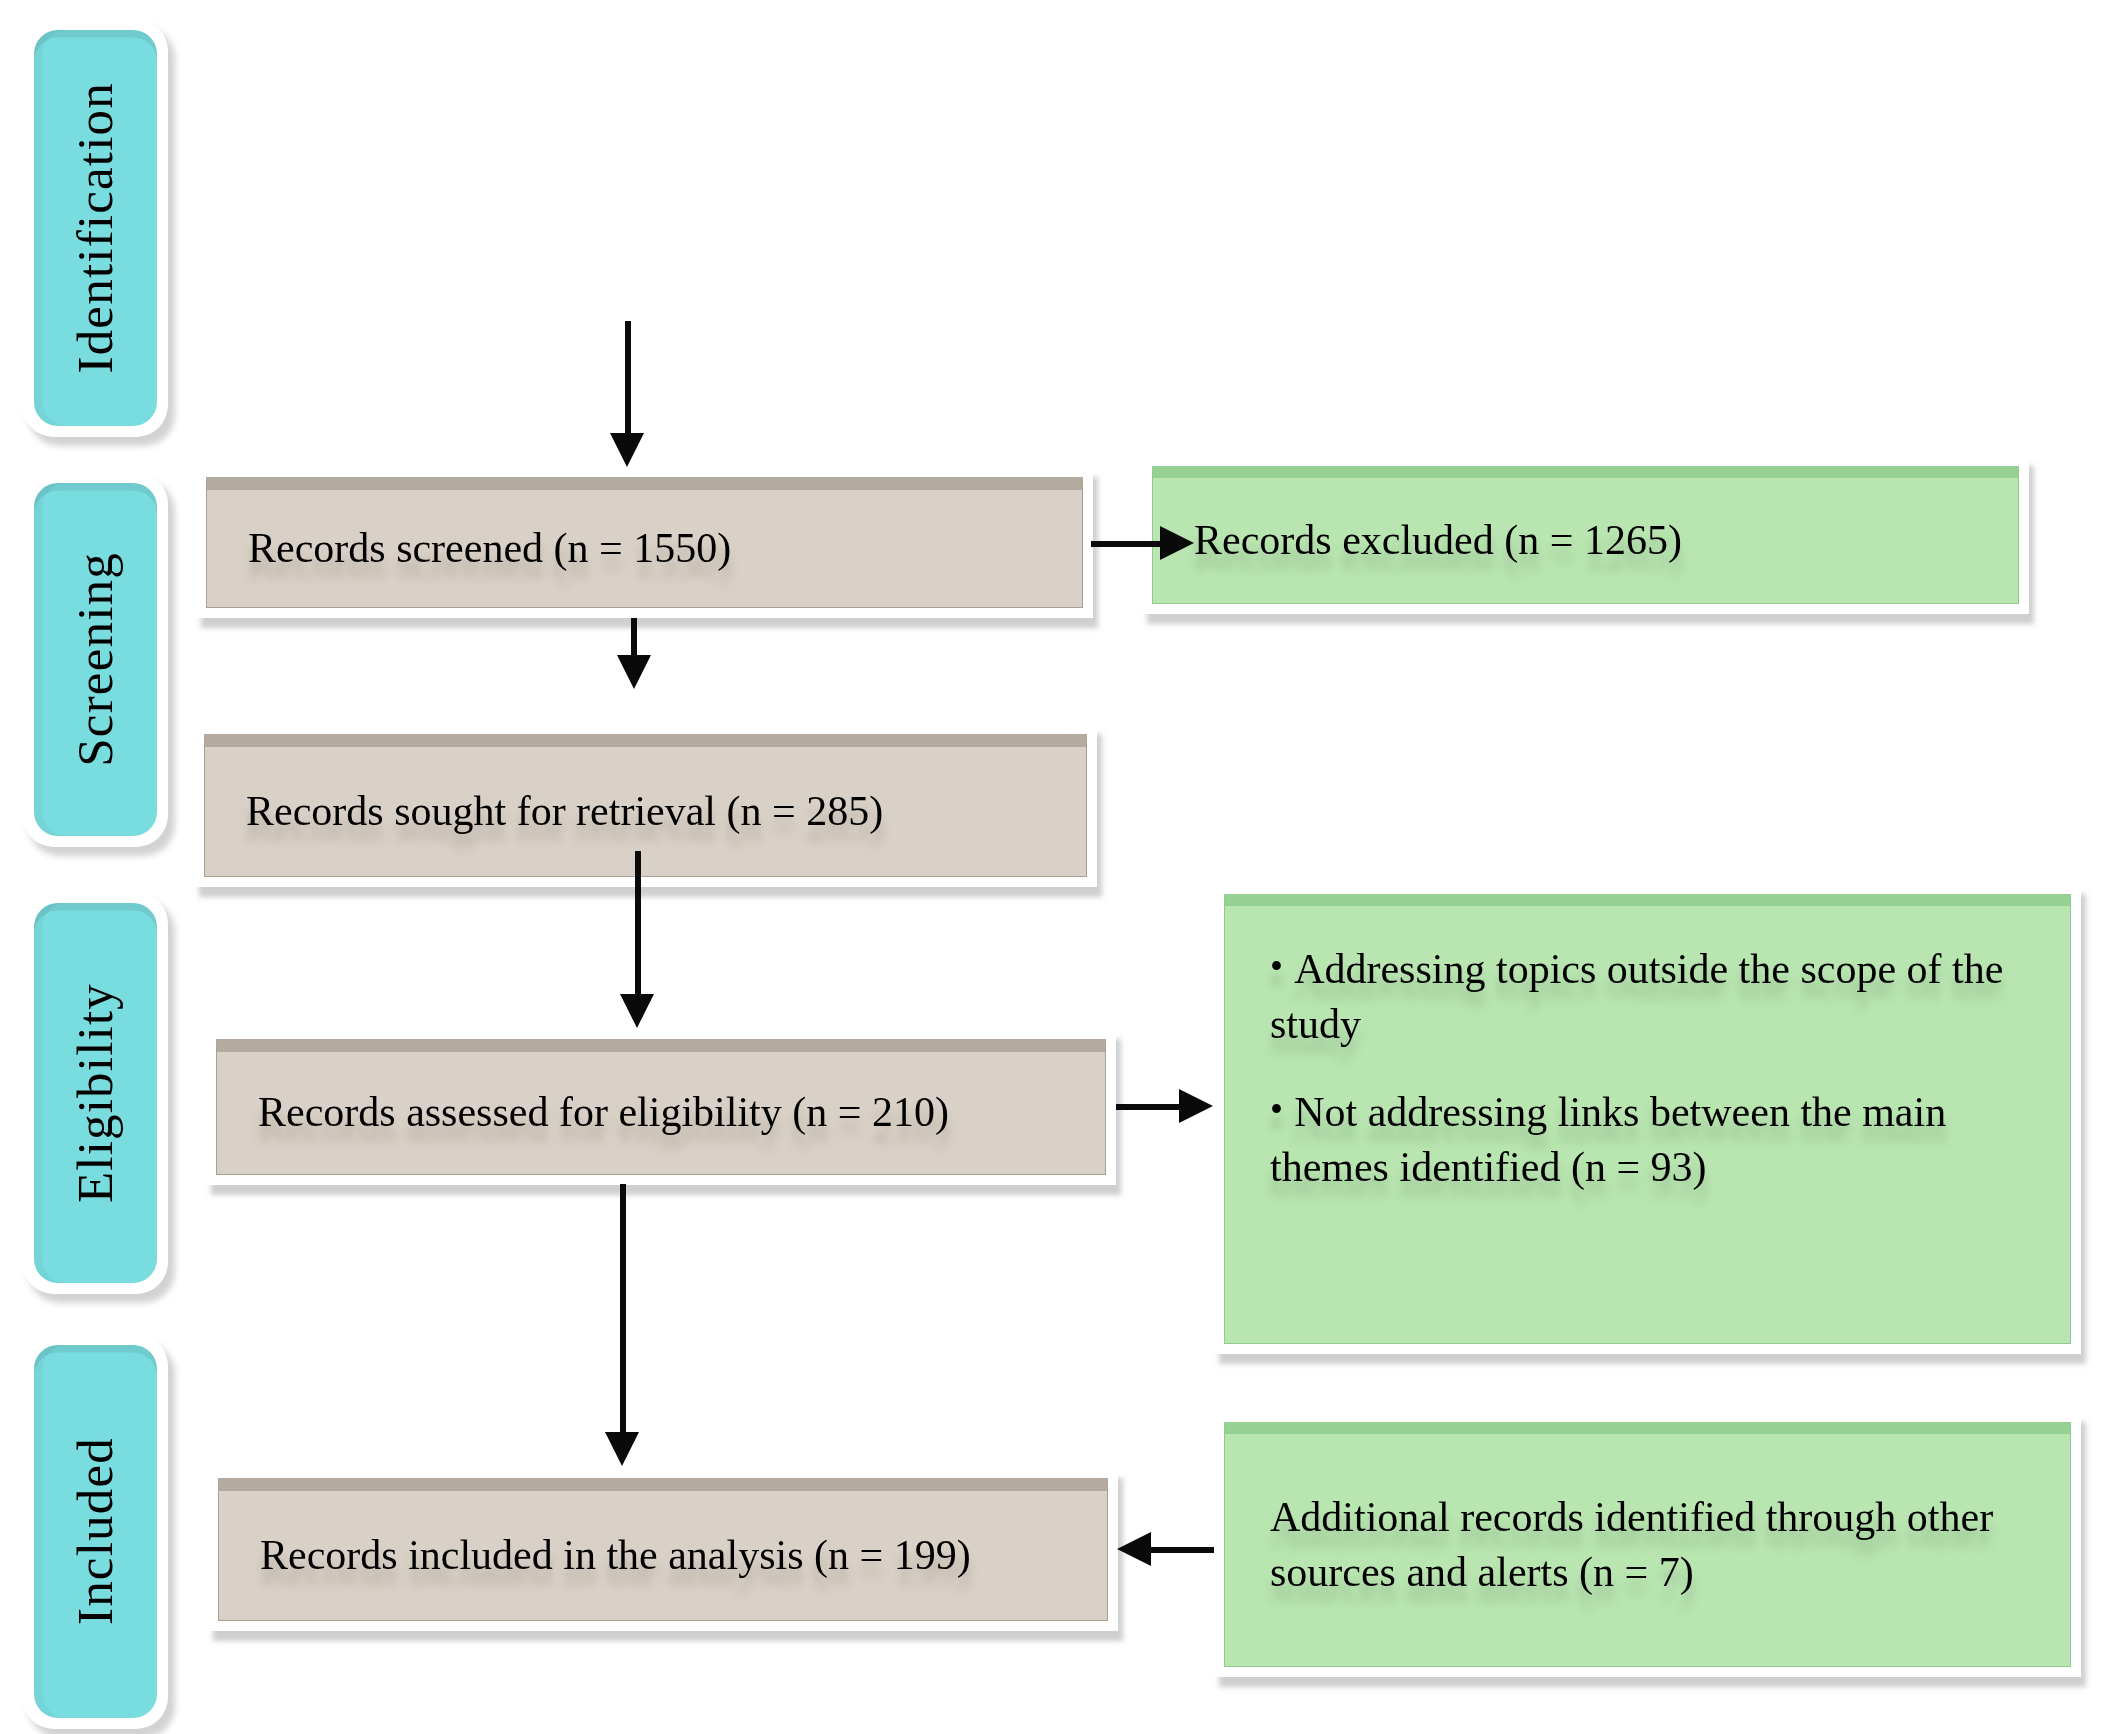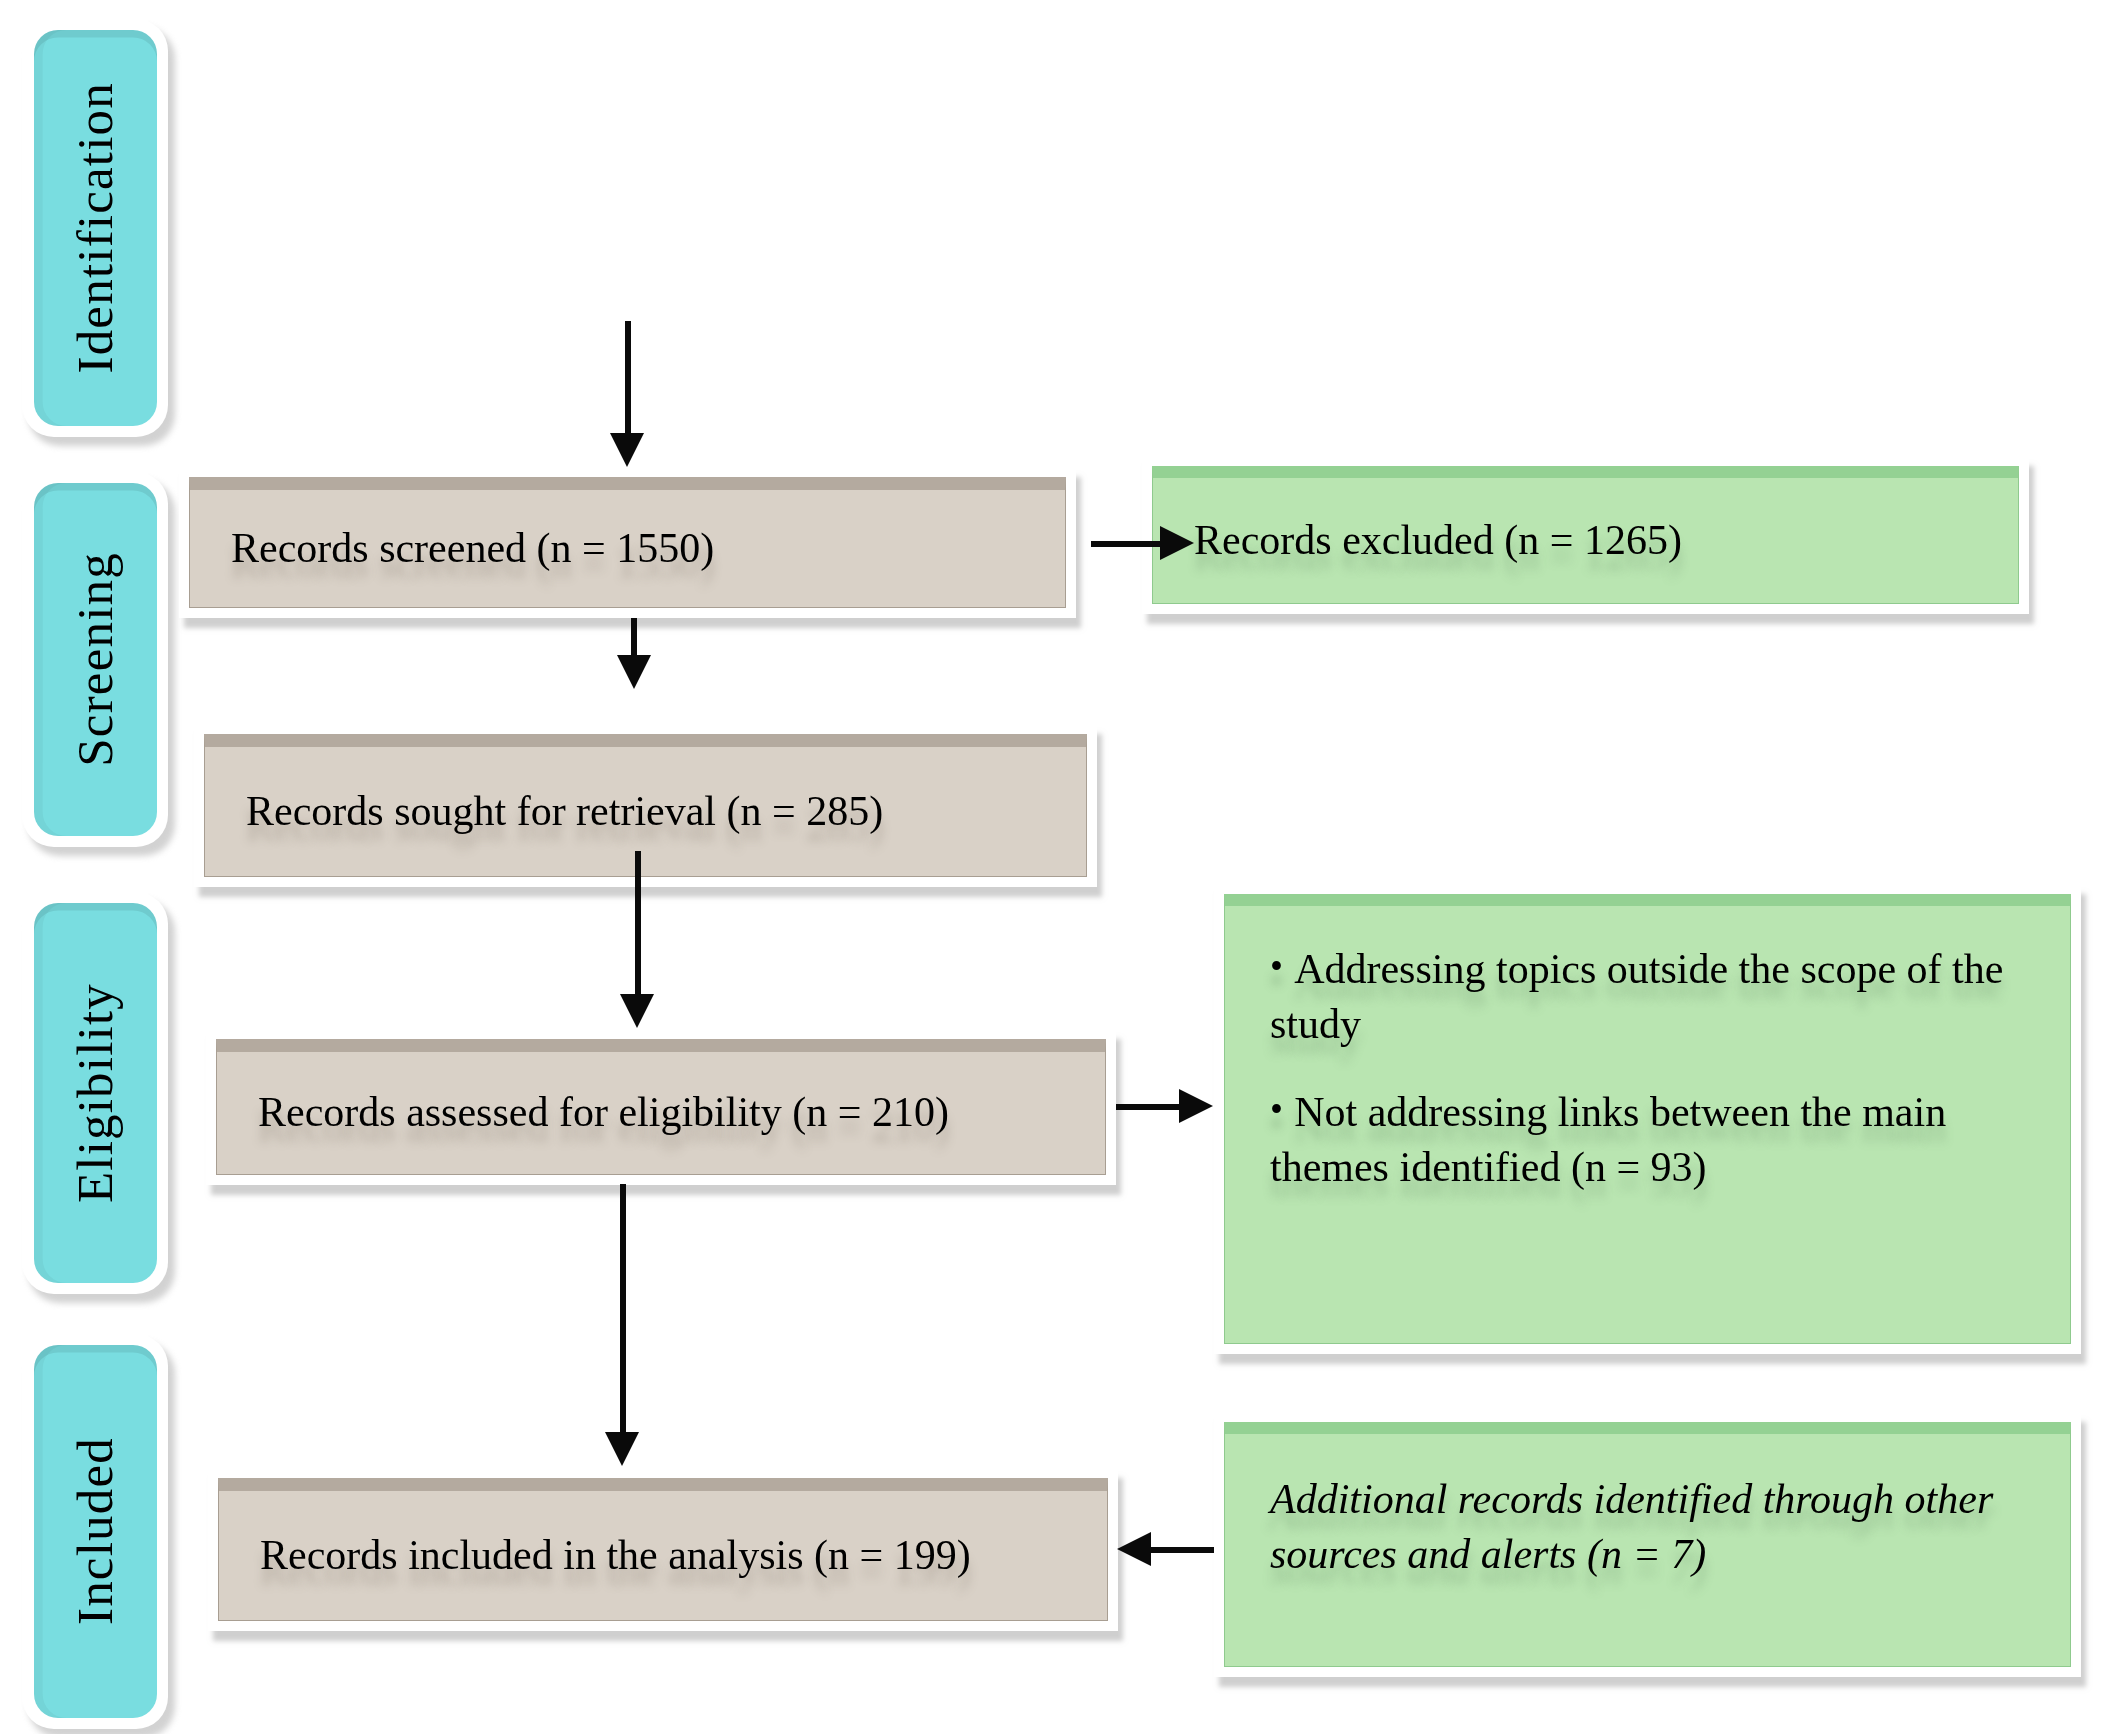--- a/index.html
+++ b/index.html
@@ -121,21 +121,21 @@
     </div>
   </div>
 
   <div class="stage" style="left:22.4px;top:1334px;width:146px;height:395px;">
     <div class="stage-inner">
       <span class="stage-label">Included</span>
     </div>
   </div>
 
 
-  <div class="frame" style="left:179px;top:467px;width:897px;height:151px;">
+  <div class="frame" style="left:196px;top:467px;width:897px;height:151px;">
     <div class="inner tan pad-left">Records screened (n = 1550)</div>
   </div>
 
   <div class="frame" style="left:194px;top:724px;width:903px;height:163px;">
     <div class="inner tan pad-left">Records sought for retrieval (n = 285)</div>
   </div>
 
   <div class="frame" style="left:206px;top:1029px;width:910px;height:156px;">
     <div class="inner tan pad-left">Records assessed for eligibility (n = 210)</div>
   </div>
@@ -153,21 +153,21 @@
       <div class="para">
         <span class="bullet-glyph">•</span><span>Addressing topics outside the scope of the study</span>
       </div>
       <div class="para">
         <span class="bullet-glyph">•</span><span>Not addressing links between the main themes identified (n = 93)</span>
       </div>
     </div>
   </div>
 
   <div class="frame" style="left:1214px;top:1412px;width:867px;height:265px;">
-    <div class="inner green block" style="padding-top:38px;font-style:italic;">
+    <div class="inner green block" style="padding-top:56px;">
       <div class="para">Additional records identified through other sources and alerts (n = 7)</div>
     </div>
   </div>
 
   <div class="aline-v" style="left:625px;top:321px;height:115px;"></div>
   <div class="ahead-down" style="left:610px;top:433px;"></div>
 
   <div class="aline-v" style="left:631px;top:618px;height:39px;"></div>
   <div class="ahead-down" style="left:617px;top:655px;"></div>
 

